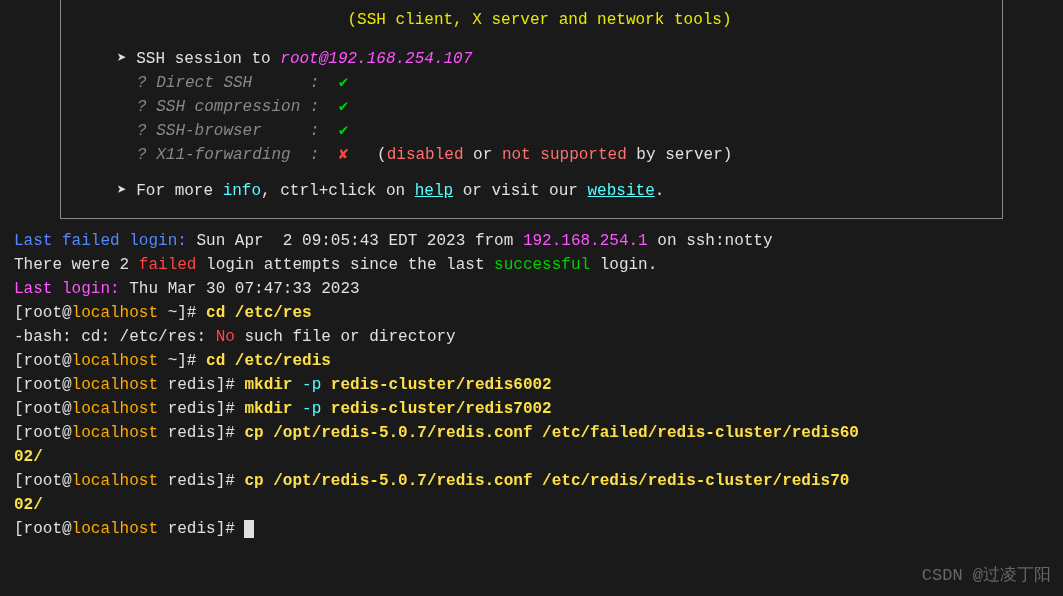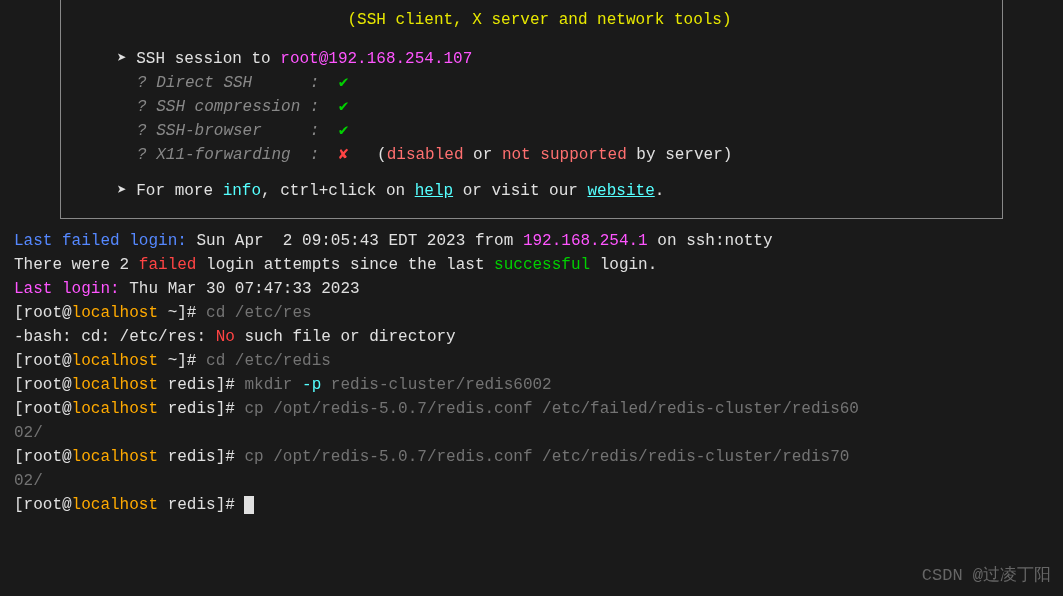--- a/index.html
+++ b/index.html
@@ -31,20 +31,21 @@
       padding: 8px 0 15px 0;
     }
     .session-line {
       padding-left: 20px;
     }
     .arrow {
       color: #e0e0e0;
     }
     .magenta {
       color: #ff55ff;
+      font-style: italic;
     }
     .check-line {
       padding-left: 40px;
     }
     .q-mark {
       color: #888;
       font-style: italic;
     }
     .check {
       color: #00d000;
@@ -82,21 +83,22 @@
     .last-login-lbl {
       color: #ff55ff;
     }
     .prompt-user {
       color: #e0e0e0;
     }
     .prompt-host {
       color: #ffaa00;
     }
     .cmd {
-      color: #737373;
+      color: #fde047;
+      font-weight: bold;
     }
     .flag {
       color: #55ffff;
     }
     .error-no {
       color: #ff4444;
     }
     .cursor {
       background: #e0e0e0;
       color: #1a1a1a;
@@ -131,20 +133,21 @@
 </div>
 
 <div class="terminal-body">
   <div class="line"><span class="login-failed">Last failed login:</span><span> Sun Apr  2 09:05:43 EDT 2023 from </span><span class="ip">192.168.254.1</span><span> on ssh:notty</span></div>
   <div class="line"><span>There were 2 </span><span class="failed-red">failed</span><span> login attempts since the last </span><span class="successful">successful</span><span> login.</span></div>
   <div class="line"><span class="last-login-lbl">Last login:</span><span> Thu Mar 30 07:47:33 2023</span></div>
   <div class="line"><span class="prompt-user">[root@</span><span class="prompt-host">localhost</span><span> ~]# </span><span class="cmd">cd /etc/res</span></div>
   <div class="line"><span>-bash: cd: /etc/res: </span><span class="error-no">No</span><span> such file or directory</span></div>
   <div class="line"><span class="prompt-user">[root@</span><span class="prompt-host">localhost</span><span> ~]# </span><span class="cmd">cd /etc/redis</span></div>
   <div class="line"><span class="prompt-user">[root@</span><span class="prompt-host">localhost</span><span> redis]# </span><span class="cmd">mkdir </span><span class="flag">-p</span><span class="cmd"> redis-cluster/redis6002</span></div>
+  <div class="line"><span class="prompt-user">[root@</span><span class="prompt-host">localhost</span><span> redis]# </span><span class="cmd">mkdir </span><span class="flag">-p</span><span class="cmd"> redis-cluster/redis7002</span></div>
   <div class="line"><span class="prompt-user">[root@</span><span class="prompt-host">localhost</span><span> redis]# </span><span class="cmd">cp /opt/redis-5.0.7/redis.conf /etc/failed/redis-cluster/redis60</span></div>
   <div class="line"><span class="cmd">02/</span></div>
   <div class="line"><span class="prompt-user">[root@</span><span class="prompt-host">localhost</span><span> redis]# </span><span class="cmd">cp /opt/redis-5.0.7/redis.conf /etc/redis/redis-cluster/redis70</span></div>
   <div class="line"><span class="cmd">02/</span></div>
   <div class="line"><span class="prompt-user">[root@</span><span class="prompt-host">localhost</span><span> redis]# </span><span class="cursor"></span></div>
 </div>
 
 <div class="watermark">CSDN @过凌丁阳</div>
 
 </body></html>

